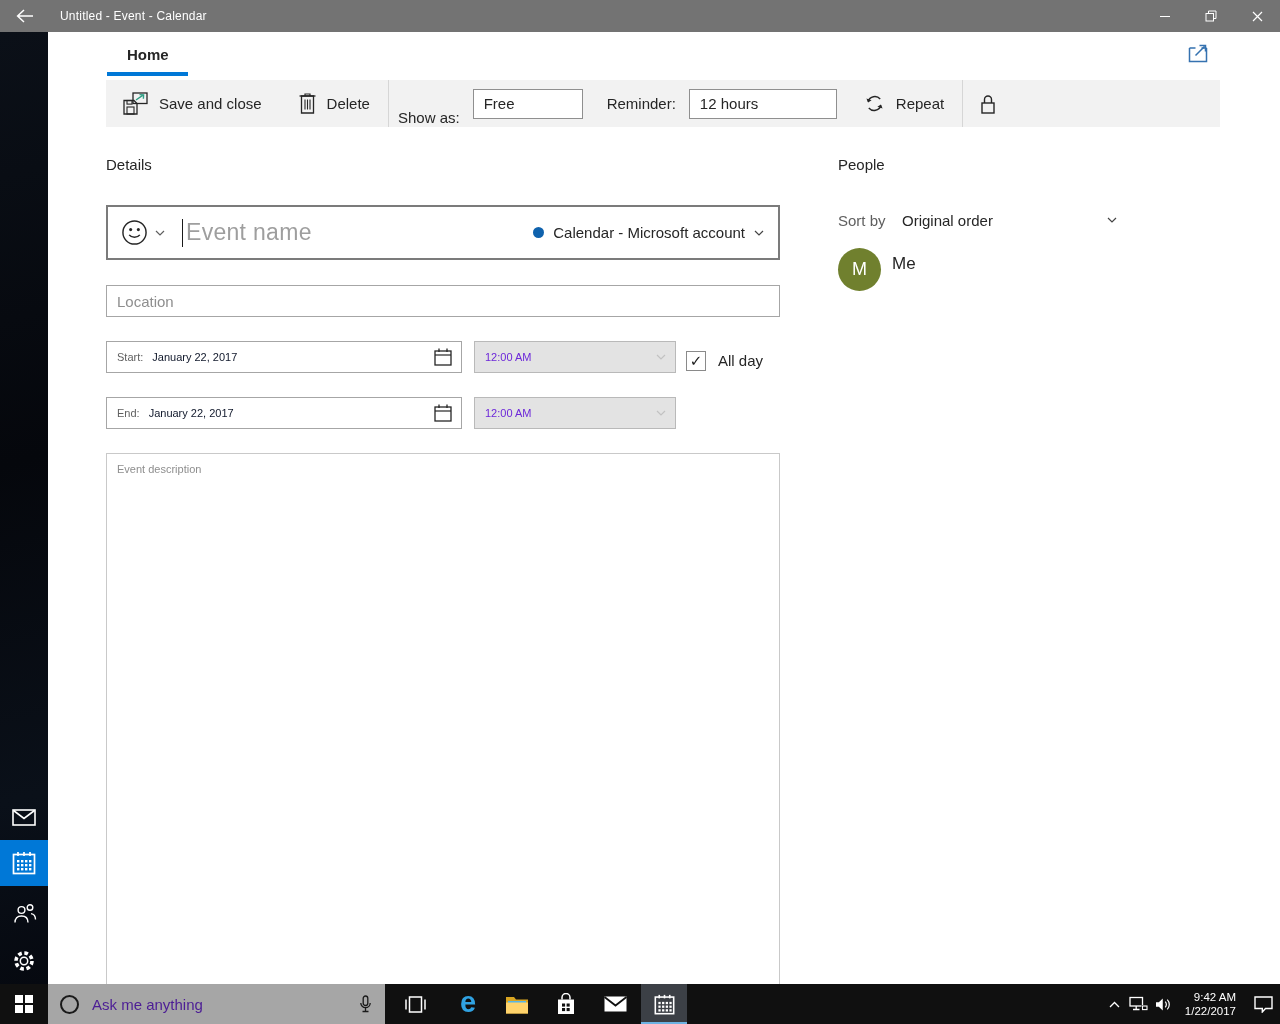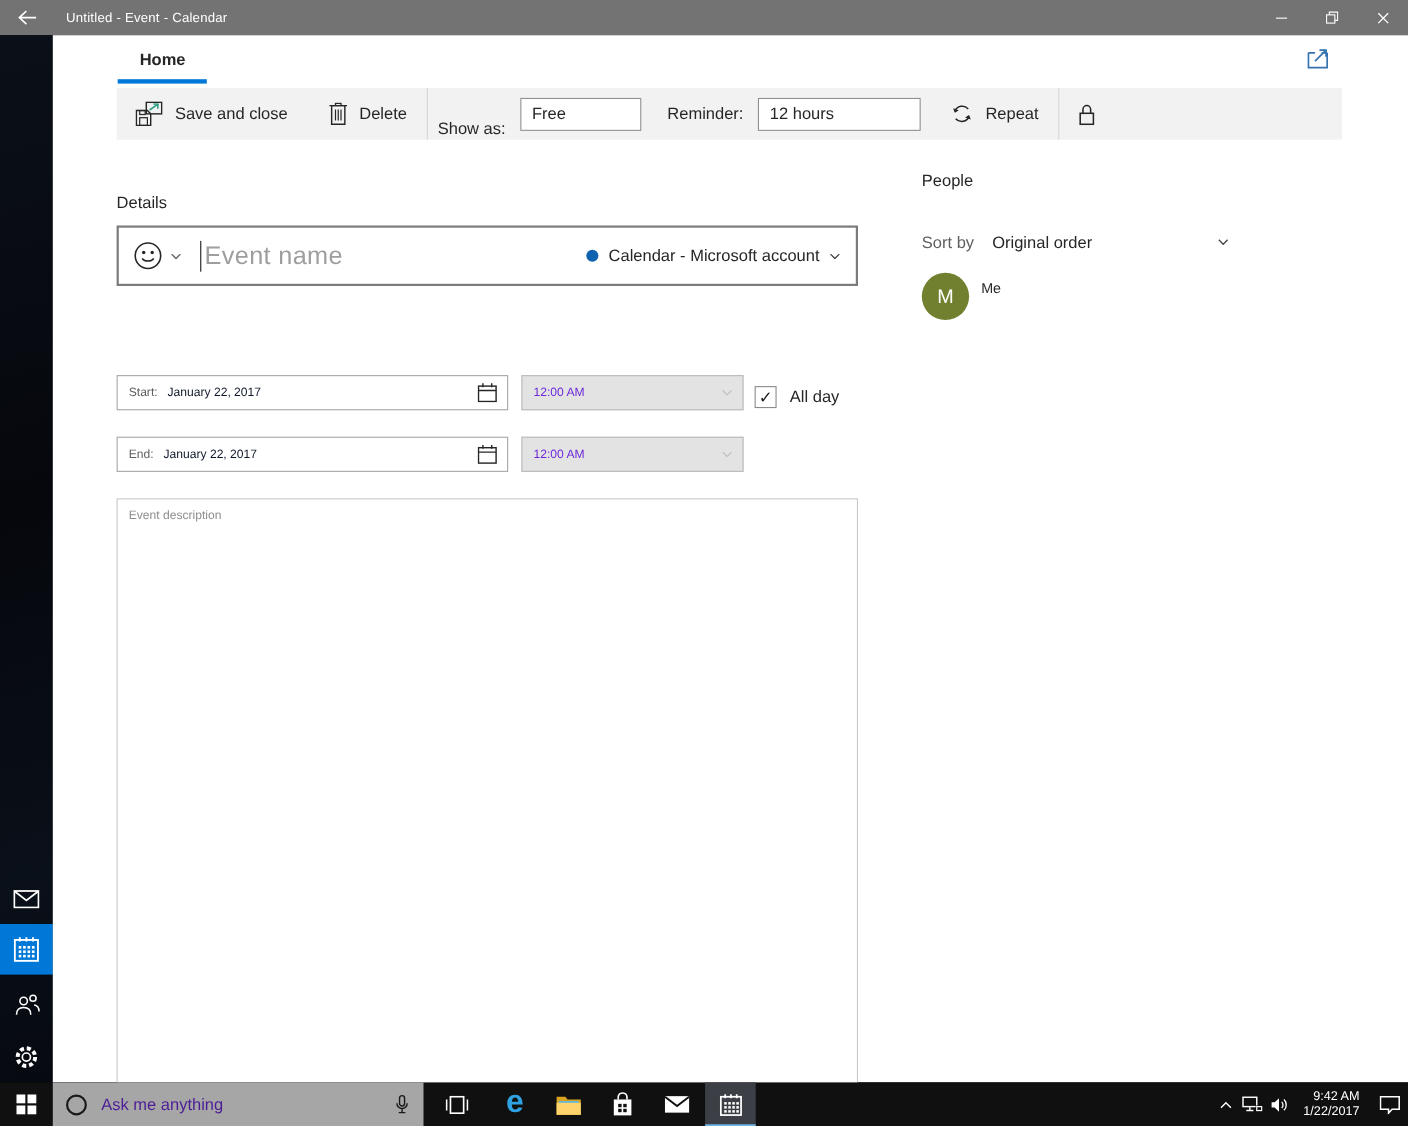--- a/index.html
+++ b/index.html
@@ -58,21 +58,21 @@
   .allday-label { position:absolute; left:670px; top:320px; font-size:15px; color:#262626; }
 
   .desc-area { position:absolute; left:58px; top:421px; width:674px; height:584px; border:1px solid #c9c9c9; padding:9px 10px; font-size:11px; font-family:inherit; color:#c2410c; resize:none; outline:none; }
   .desc-area::placeholder { color:#8e8e8e; opacity:1; }
 
   .sortby-label { position:absolute; left:790px; top:180px; font-size:15px; color:#5f5f5f; }
   .sort-select { position:absolute; left:854px; top:173px; width:215px; height:30px; display:flex; align-items:center; justify-content:space-between; cursor:pointer; }
   .sort-select span { font-size:15px; color:#262626;text-align:center; }
   .attendee { position:absolute; left:790px; top:216px; display:flex; align-items:flex-start; gap:11px; cursor:pointer; }
   .avatar { width:43px; height:43px; border-radius:50%; background:#70802e; color:#fff; font-size:18px; display:flex; align-items:center; justify-content:center; }
-  .attendee-name { font-size:13px; color:#262626; margin-top:6px; }
+  .attendee-name { font-size:17px; color:#262626; margin-top:6px; }
 
   
   .taskbar { position:absolute; left:0; top:984px; width:1280px; height:40px; background:#101010; }
   .tb-icons { position:absolute; inset:0; z-index:2; }
   .start-btn { position:absolute; left:0; top:0; width:48px; height:40px; display:flex; align-items:center; justify-content:center; cursor:pointer; }
   .winlogo { display:grid; grid-template-columns:8px 8px; grid-template-rows:8px 8px; gap:2px; }
   .winlogo div { background:#fff; }
   .searchbox { position:absolute; left:48px; top:0; width:337px; height:40px; background:#a6a6a6; display:flex; align-items:center; cursor:text; }
   .cortana-circle { width:19px; height:19px; border:2.4px solid #1a1a1a; border-radius:50%; margin-left:12px; }
   .search-text { font-size:15px; color:#4c1d95; margin-left:13px; flex:1; }
@@ -211,21 +211,21 @@
     </div>
     <div class="tb-divider" style="margin-left:18px;"></div>
     <div class="tb-group" style="margin-left:17px;">
       <svg width="16" height="20" viewBox="0 0 16 20">
         <rect x="2" y="9" width="12" height="10" fill="none" stroke="#262626" stroke-width="1.4"></rect>
         <path d="M4.5 9 V5.5 a3.5 3.5 0 0 1 7 0 V9" fill="none" stroke="#262626" stroke-width="1.4"></path>
       </svg>
     </div>
   </div>
 
-  <div class="section-h" style="left:58px; top:124px;margin-top:20px;">Details</div>
+  <div class="section-h" style="left:58px; top:124px;">Details</div>
 
   <div class="eventname-box">
     <div class="emoji-btn">
       <svg width="27" height="27" viewBox="0 0 28 28">
         <circle cx="14" cy="14" r="12" fill="none" stroke="#262626" stroke-width="1.5"></circle>
         <circle cx="10" cy="11" r="1.6" fill="#262626"></circle>
           <circle cx="18" cy="11" r="1.6" fill="#262626"></circle>
         <path d="M8.5 16.5 a6.5 5.4 0 0 0 11 0" fill="none" stroke="#262626" stroke-width="1.5"></path>
       </svg>
       <svg width="10" height="6" viewBox="0 0 10 6">
@@ -236,20 +236,21 @@
     <div class="ev-placeholder">Event name</div>
     <div class="cal-select">
       <div class="cal-dot"></div>
       <span>Calendar - Microsoft account</span>
       <svg width="10" height="6" viewBox="0 0 10 6">
           <path d="M1 1 L5 5 L9 1" fill="none" stroke="#444" stroke-width="1.2"></path>
         </svg>
     </div>
   </div>
 
+  <input class="loc-input" placeholder="Location" style="">
 
   <div class="field date-box" style="top:309px;">
     <span class="date-label">Start:</span>
     <span class="date-value">January 22, 2017</span>
     <span class="dp-icon">
       <svg width="18" height="18" viewBox="0 0 18 18">
         <rect x="1" y="3" width="16" height="14" fill="none" stroke="#262626" stroke-width="1.3"></rect>
         <line x1="1" y1="7" x2="17" y2="7" stroke="#262626" stroke-width="1.2"></line>
         <line x1="5" y1="0.5" x2="5" y2="4" stroke="#262626" stroke-width="1.3"></line>
         <line x1="13" y1="0.5" x2="13" y2="4" stroke="#262626" stroke-width="1.3"></line>

